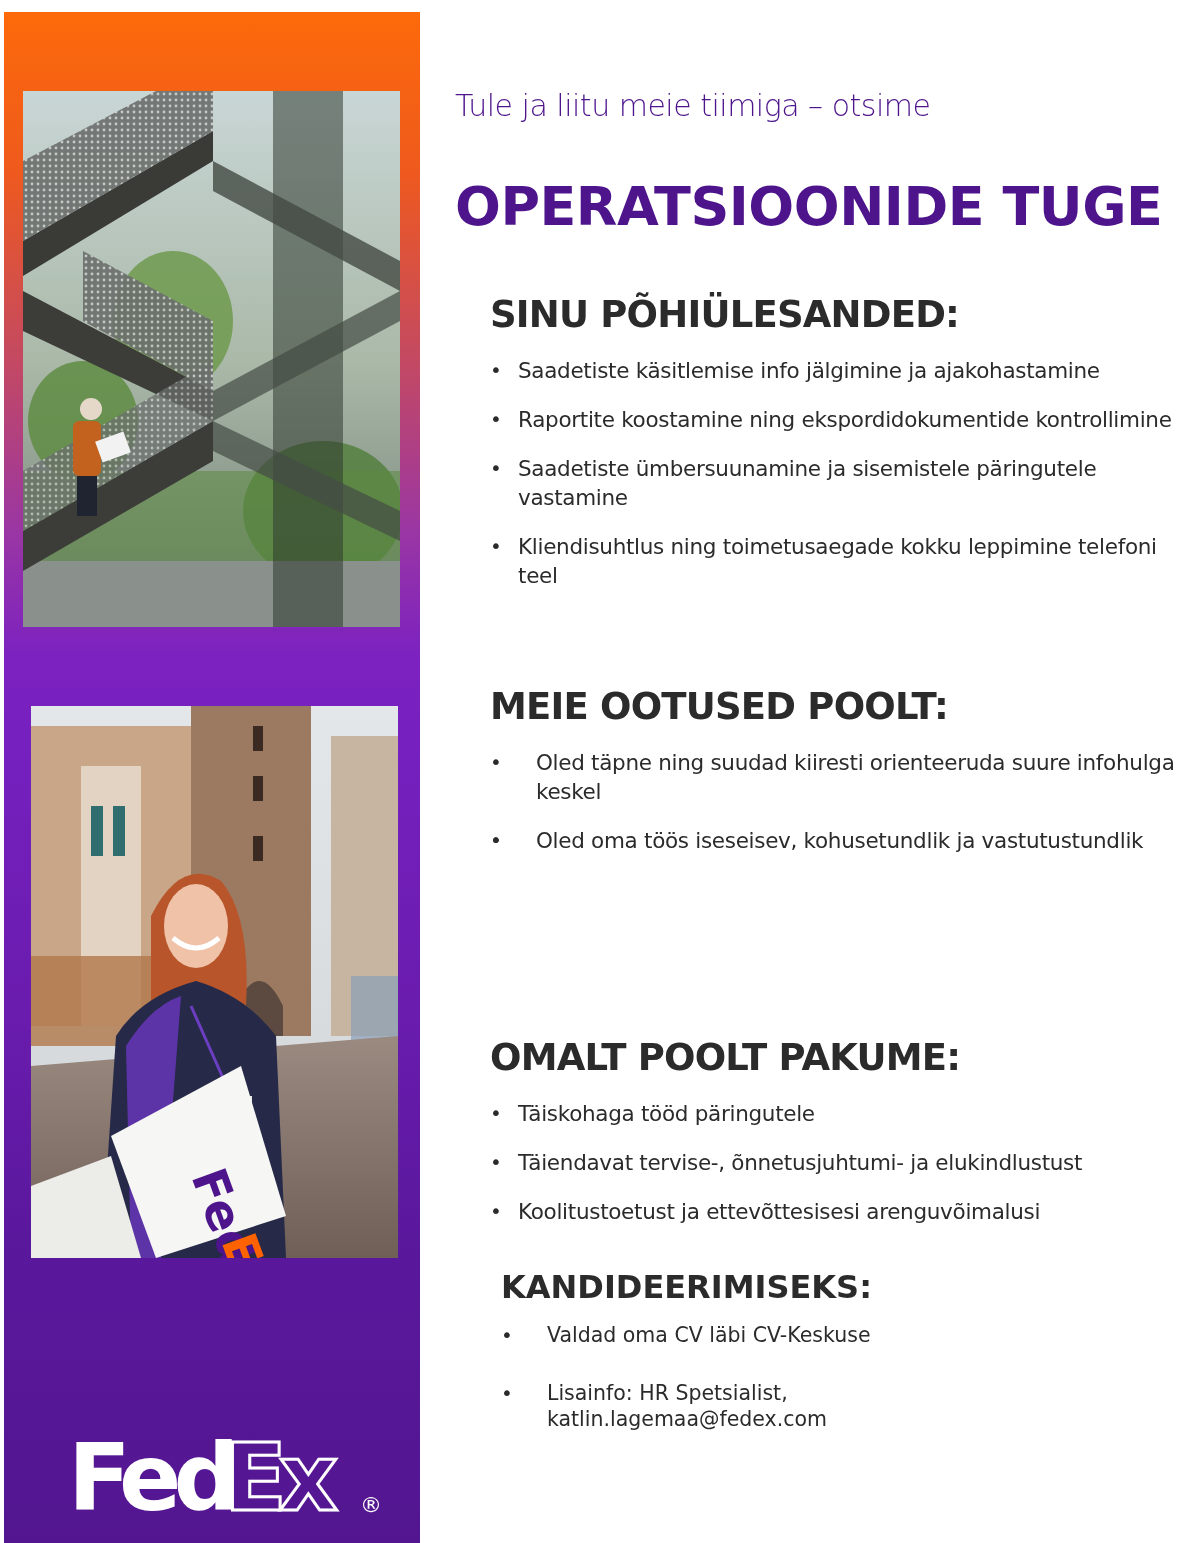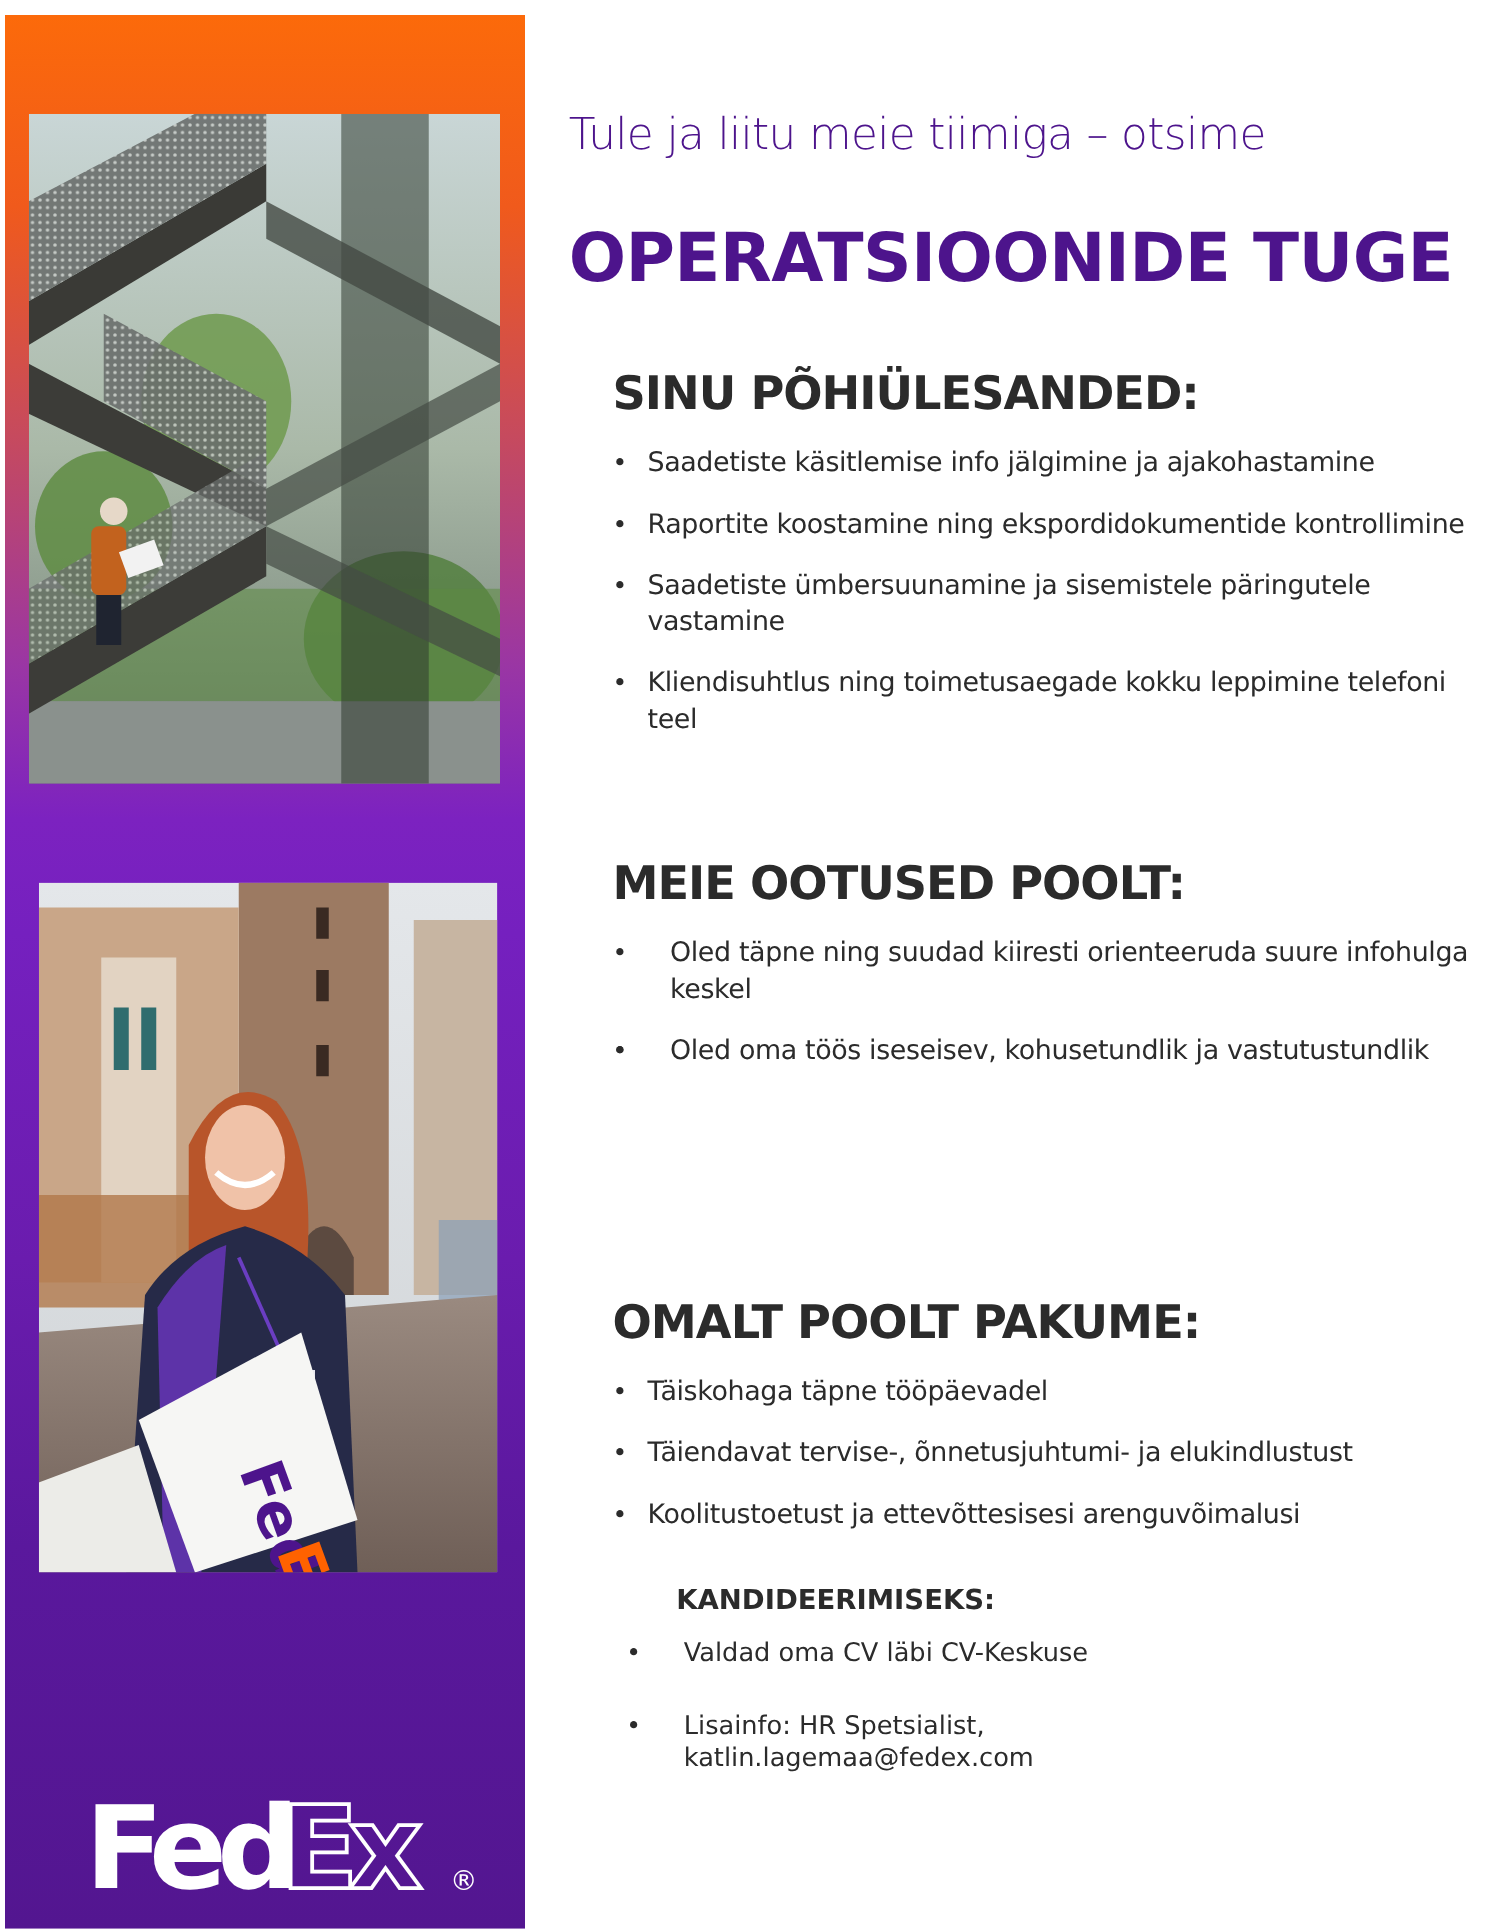--- a/index.html
+++ b/index.html
@@ -19,21 +19,21 @@
     .photo svg { display: block; width: 100%; height: 100%; }
 
     .logo {
       position: absolute; left: 64px; top: 1414px; width: 320px; height: 92px;
     }
     .logo svg { display:block; width:100%; height:100%; }
 
     
     .intro {
       position: absolute; left: 455px; top: 88px; width: 740px;
-      font-size: 35px; font-weight: 300; color: #4d148c; letter-spacing: -0.5px;
+      font-size: 30px; font-weight: 300; color: #4d148c; letter-spacing: -0.5px;
       font-family: "DejaVu Sans", sans-serif; white-space: nowrap;
     }
     .title {
       position: absolute; left: 455px; top: 175px;
       font-size: 54px; font-weight: 700; color: #4d148c; letter-spacing: -0.5px;
       font-family: "DejaVu Sans", sans-serif; white-space: nowrap;
     }
     .section { position: absolute; left: 490px; width: 700px; }
     .section h2 {
       font-size: 37px; font-weight: 700; color: #2b2b2b; letter-spacing: -0.8px;
@@ -48,21 +48,21 @@
       position: absolute; left: 0; top: 0; font-size: 20px;
     }
     .s1 li, .s3 li { padding-left: 28px; }
     .s2 li { padding-left: 46px; }
 
     .s1 { top: 293px; }
     .s2 { top: 685px; }
     .s3 { top: 1036px; }
 
     .s4 { top: 1268px; left: 501px; }
-    .s4 h2 { font-size: 22px; letter-spacing: 0; margin-bottom: 16px; margin-left: 40px; }
+    .s4 h2 { font-size: 32px; letter-spacing: 0; margin-bottom: 16px; }
     .s4 li { padding-left: 46px; font-size: 20.5px; line-height: 26px; letter-spacing: 0; margin-bottom: 32px; }
   </style>
 </head>
 <body>
 
 <div class="side">
 
   <div class="photo photo-1">
     <svg viewBox="0 0 377 536" preserveAspectRatio="none">
       <defs>
@@ -178,21 +178,21 @@
   <ul>
     <li><span class="dot">•</span><span>Oled täpne ning suudad kiiresti orienteeruda suure infohulga keskel</span></li>
     <li><span class="dot">•</span></li>
     <li><span class="dot">•</span><span>Oled oma töös iseseisev, kohusetundlik ja vastutustundlik</span></li>
   </ul>
 </div>
 
 <div class="section s3">
   <h2>OMALT POOLT PAKUME:</h2>
   <ul>
-    <li><span class="dot">•</span><span>Täiskohaga täpne tööpäevadel</span></li>
+    <li><span class="dot">•</span><span>Täiskohaga tööd päringutele</span></li>
     <li><span class="dot">•</span><span>Täiendavat tervise-, õnnetusjuhtumi- ja elukindlustust</span></li>
     <li><span class="dot">•</span><span>Koolitustoetust ja ettevõttesisesi arenguvõimalusi</span></li>
   </ul>
 </div>
 
 <div class="section s4">
   <h2>KANDIDEERIMISEKS:</h2>
   <ul>
     <li><span class="dot">•</span><span>Valdad oma CV läbi CV-Keskuse</span></li>
     <li style="width:340px;"><span class="dot">•</span><span>Lisainfo: HR Spetsialist, katlin.lagemaa@fedex.com</span></li>

